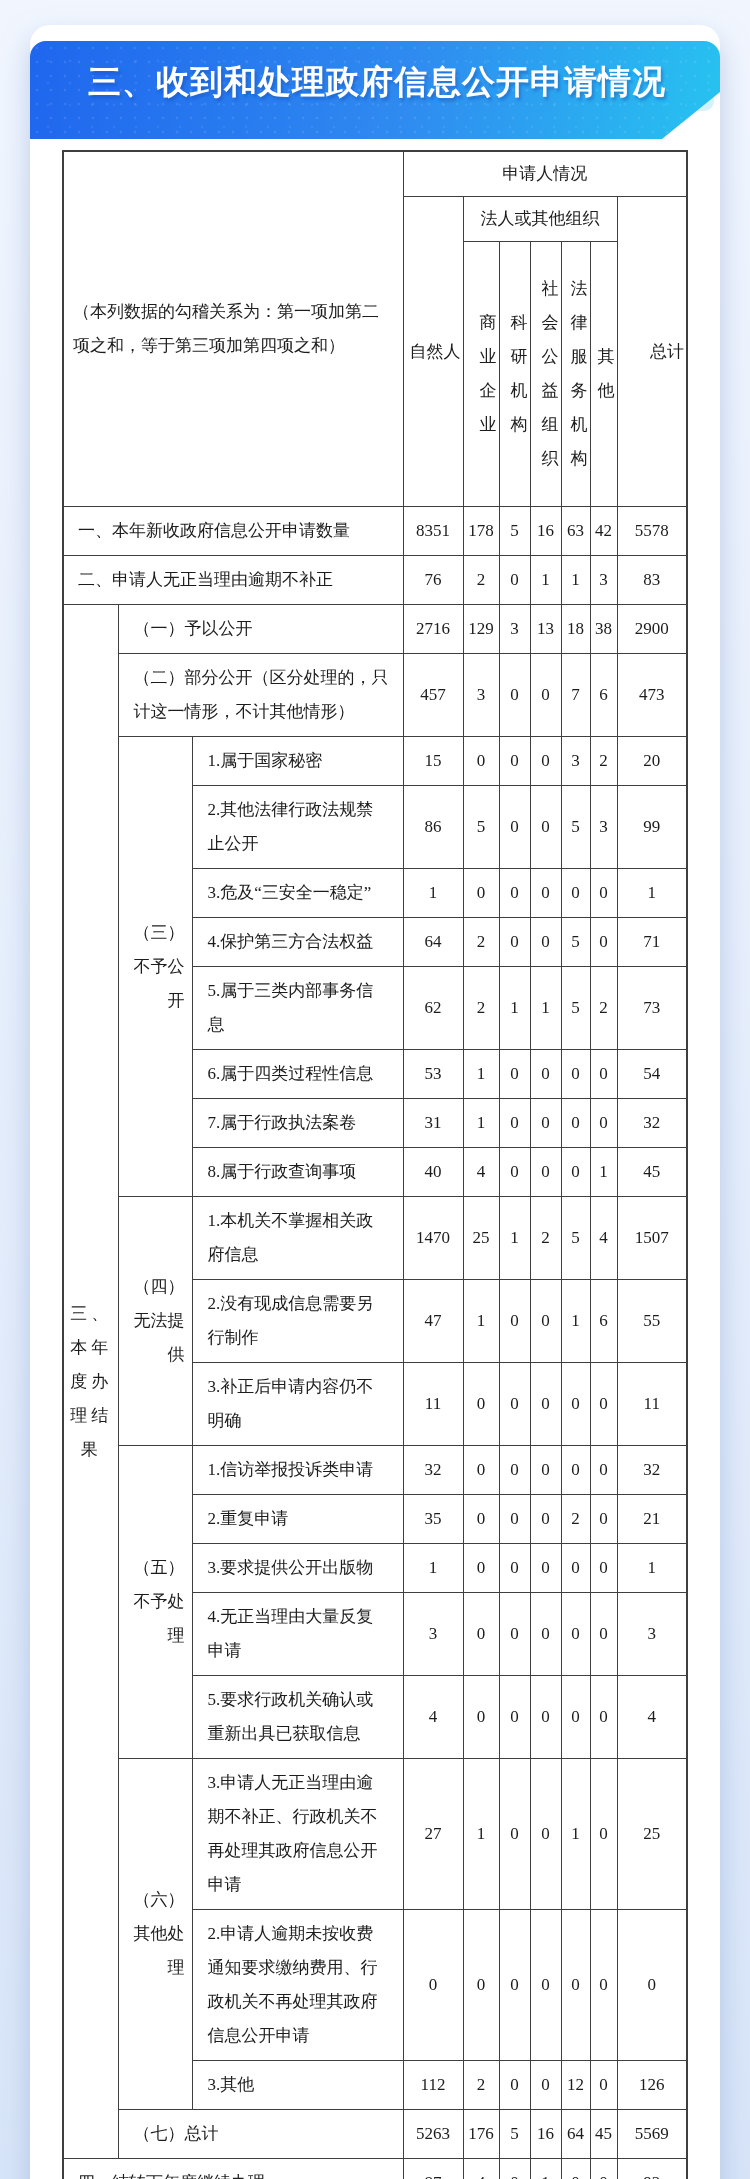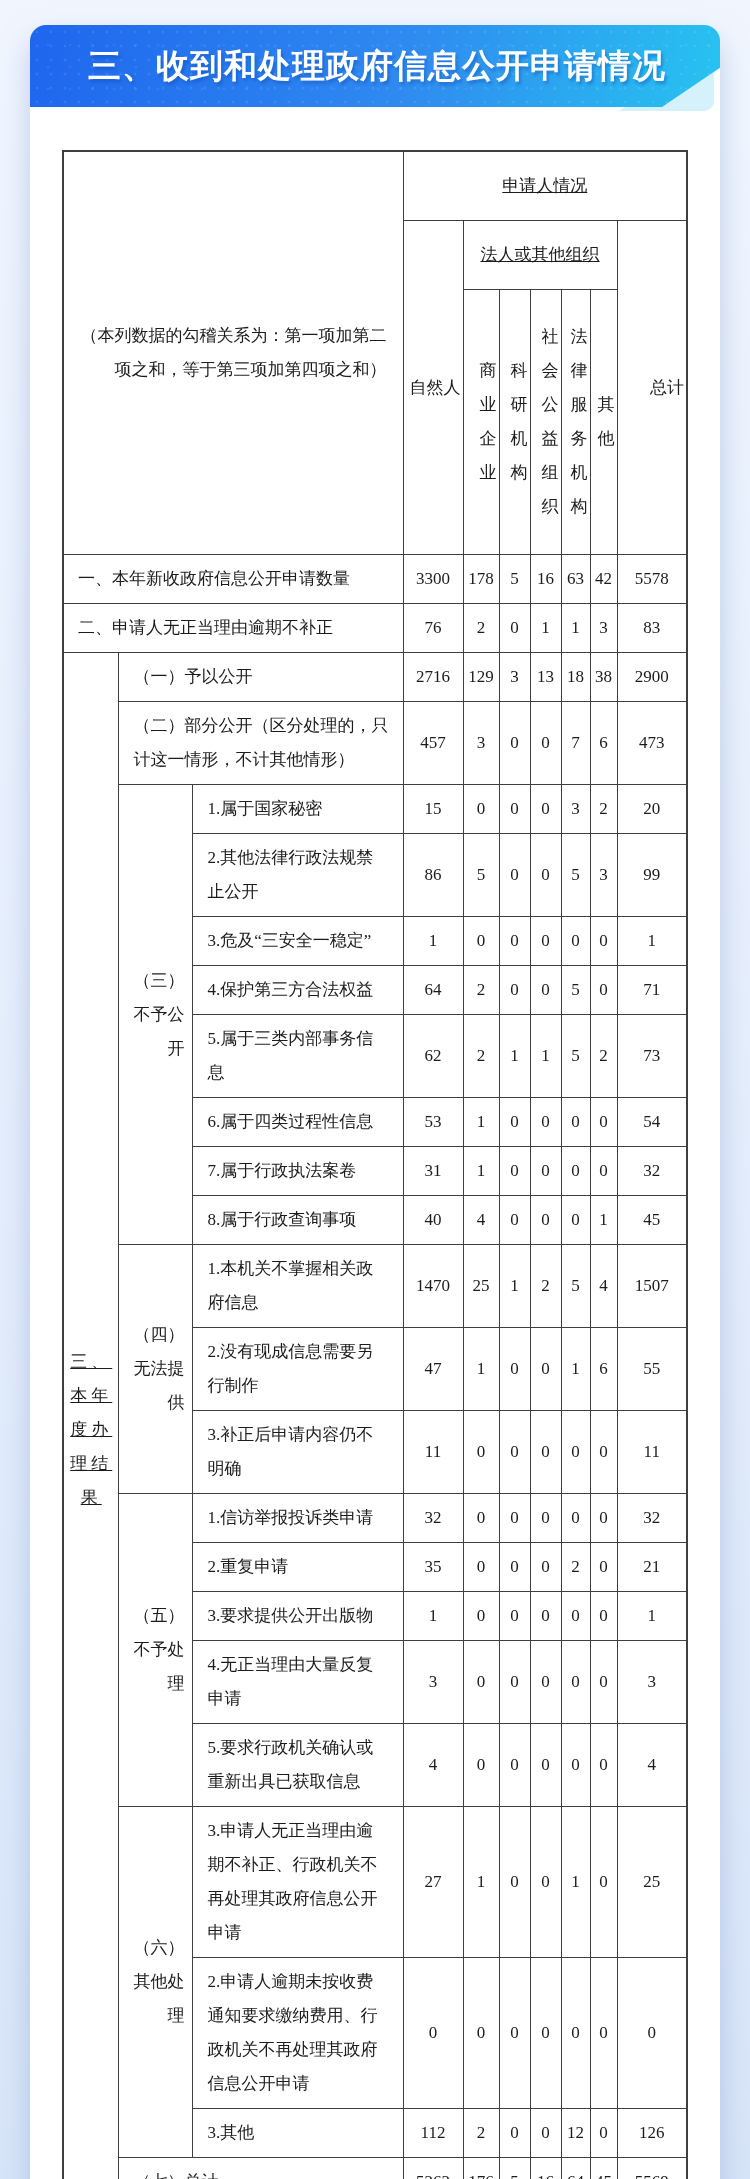--- a/index.html
+++ b/index.html
@@ -18,21 +18,21 @@
     padding-bottom:52px;
   }
   .banner-wrap{position:relative;height:82px;}
   .banner-echo{
     position:absolute;right:6px;top:36px;width:96px;height:50px;
     background:#c6ecfb;opacity:.75;
     clip-path:polygon(100% 0,100% 100%,0 100%);
     border-radius:0 0 10px 0;
   }
   .banner{
-    position:absolute;left:0;top:0;width:690px;height:82px;
+    position:absolute;left:0;top:16px;width:690px;height:98px;
     background:
       radial-gradient(rgba(255,255,255,.10) 1.5px,transparent 1.6px),
       radial-gradient(rgba(255,255,255,.07) 1.5px,transparent 1.6px),
       linear-gradient(100deg,#1f66ee 0%,#2f8bf0 55%,#27c3f0 100%);
     background-size:14px 14px,22px 22px,100% 100%;
     background-position:0 0,7px 9px,0 0;
     border-radius:16px 16px 0 0;
     clip-path:polygon(0 0,100% 0,100% 52%,calc(100% - 58px) 100%,0 100%);
   }
   .banner-title{
@@ -48,32 +48,32 @@
     border:2px solid #3f3f3f;
     font-size:17px;
   }
   table.report th,table.report td{
     border:1px solid #3f3f3f;
     vertical-align:middle;
     font-weight:normal;
     line-height:2.0;
   }
   th.note{
-    text-align:right;line-height:2.35;padding:0 16px;
-  }
-  th.hgroup{text-align:center;height:44px;padding:12px 4px;text-decoration:underline;}
+    text-align:left;line-height:2.35;padding:0 9px;
+  }
+  th.hgroup{text-align:center;height:44px;padding:0 4px;}
   th.hv{
     text-align:right;word-break:break-all;
     line-height:2.15;padding:6px 2px;height:252px;
   }
   td.num{text-align:center;padding:7px 2px;}
   td.lbl{text-align:left;padding:7px 14px;margin-left:32px;}
   td.vlabel{
     text-align:center;word-break:break-all;
-    letter-spacing:4px;line-height:2.3;padding:8px 2px;text-decoration:underline;
+    letter-spacing:4px;line-height:2.3;padding:8px 2px;
   }
   td.glabel{
     text-align:right;word-break:break-all;
     line-height:2.2;padding:8px 8px 8px 10px;
   }
 </style>
 </head>
 <body>
 
 <div class="card">
@@ -111,21 +111,21 @@
         <th class="hv">商业企业</th>
         <th class="hv">科研机构</th>
         <th class="hv">社会公益组织</th>
         <th class="hv">法律服务机构</th>
         <th class="hv">其他</th>
       </tr>
     </thead>
     <tbody>
         <tr>
           <td class="lbl" colspan="3">一、本年新收政府信息公开申请数量</td>
-          <td class="num">3300</td>
+          <td class="num">8351</td>
           <td class="num">178</td>
           <td class="num">5</td>
           <td class="num">16</td>
           <td class="num">63</td>
           <td class="num">42</td>
           <td class="num">5578</td>
         </tr>
         <tr>
           <td class="lbl" colspan="3">二、申请人无正当理由逾期不补正</td>
           <td class="num">76</td>

